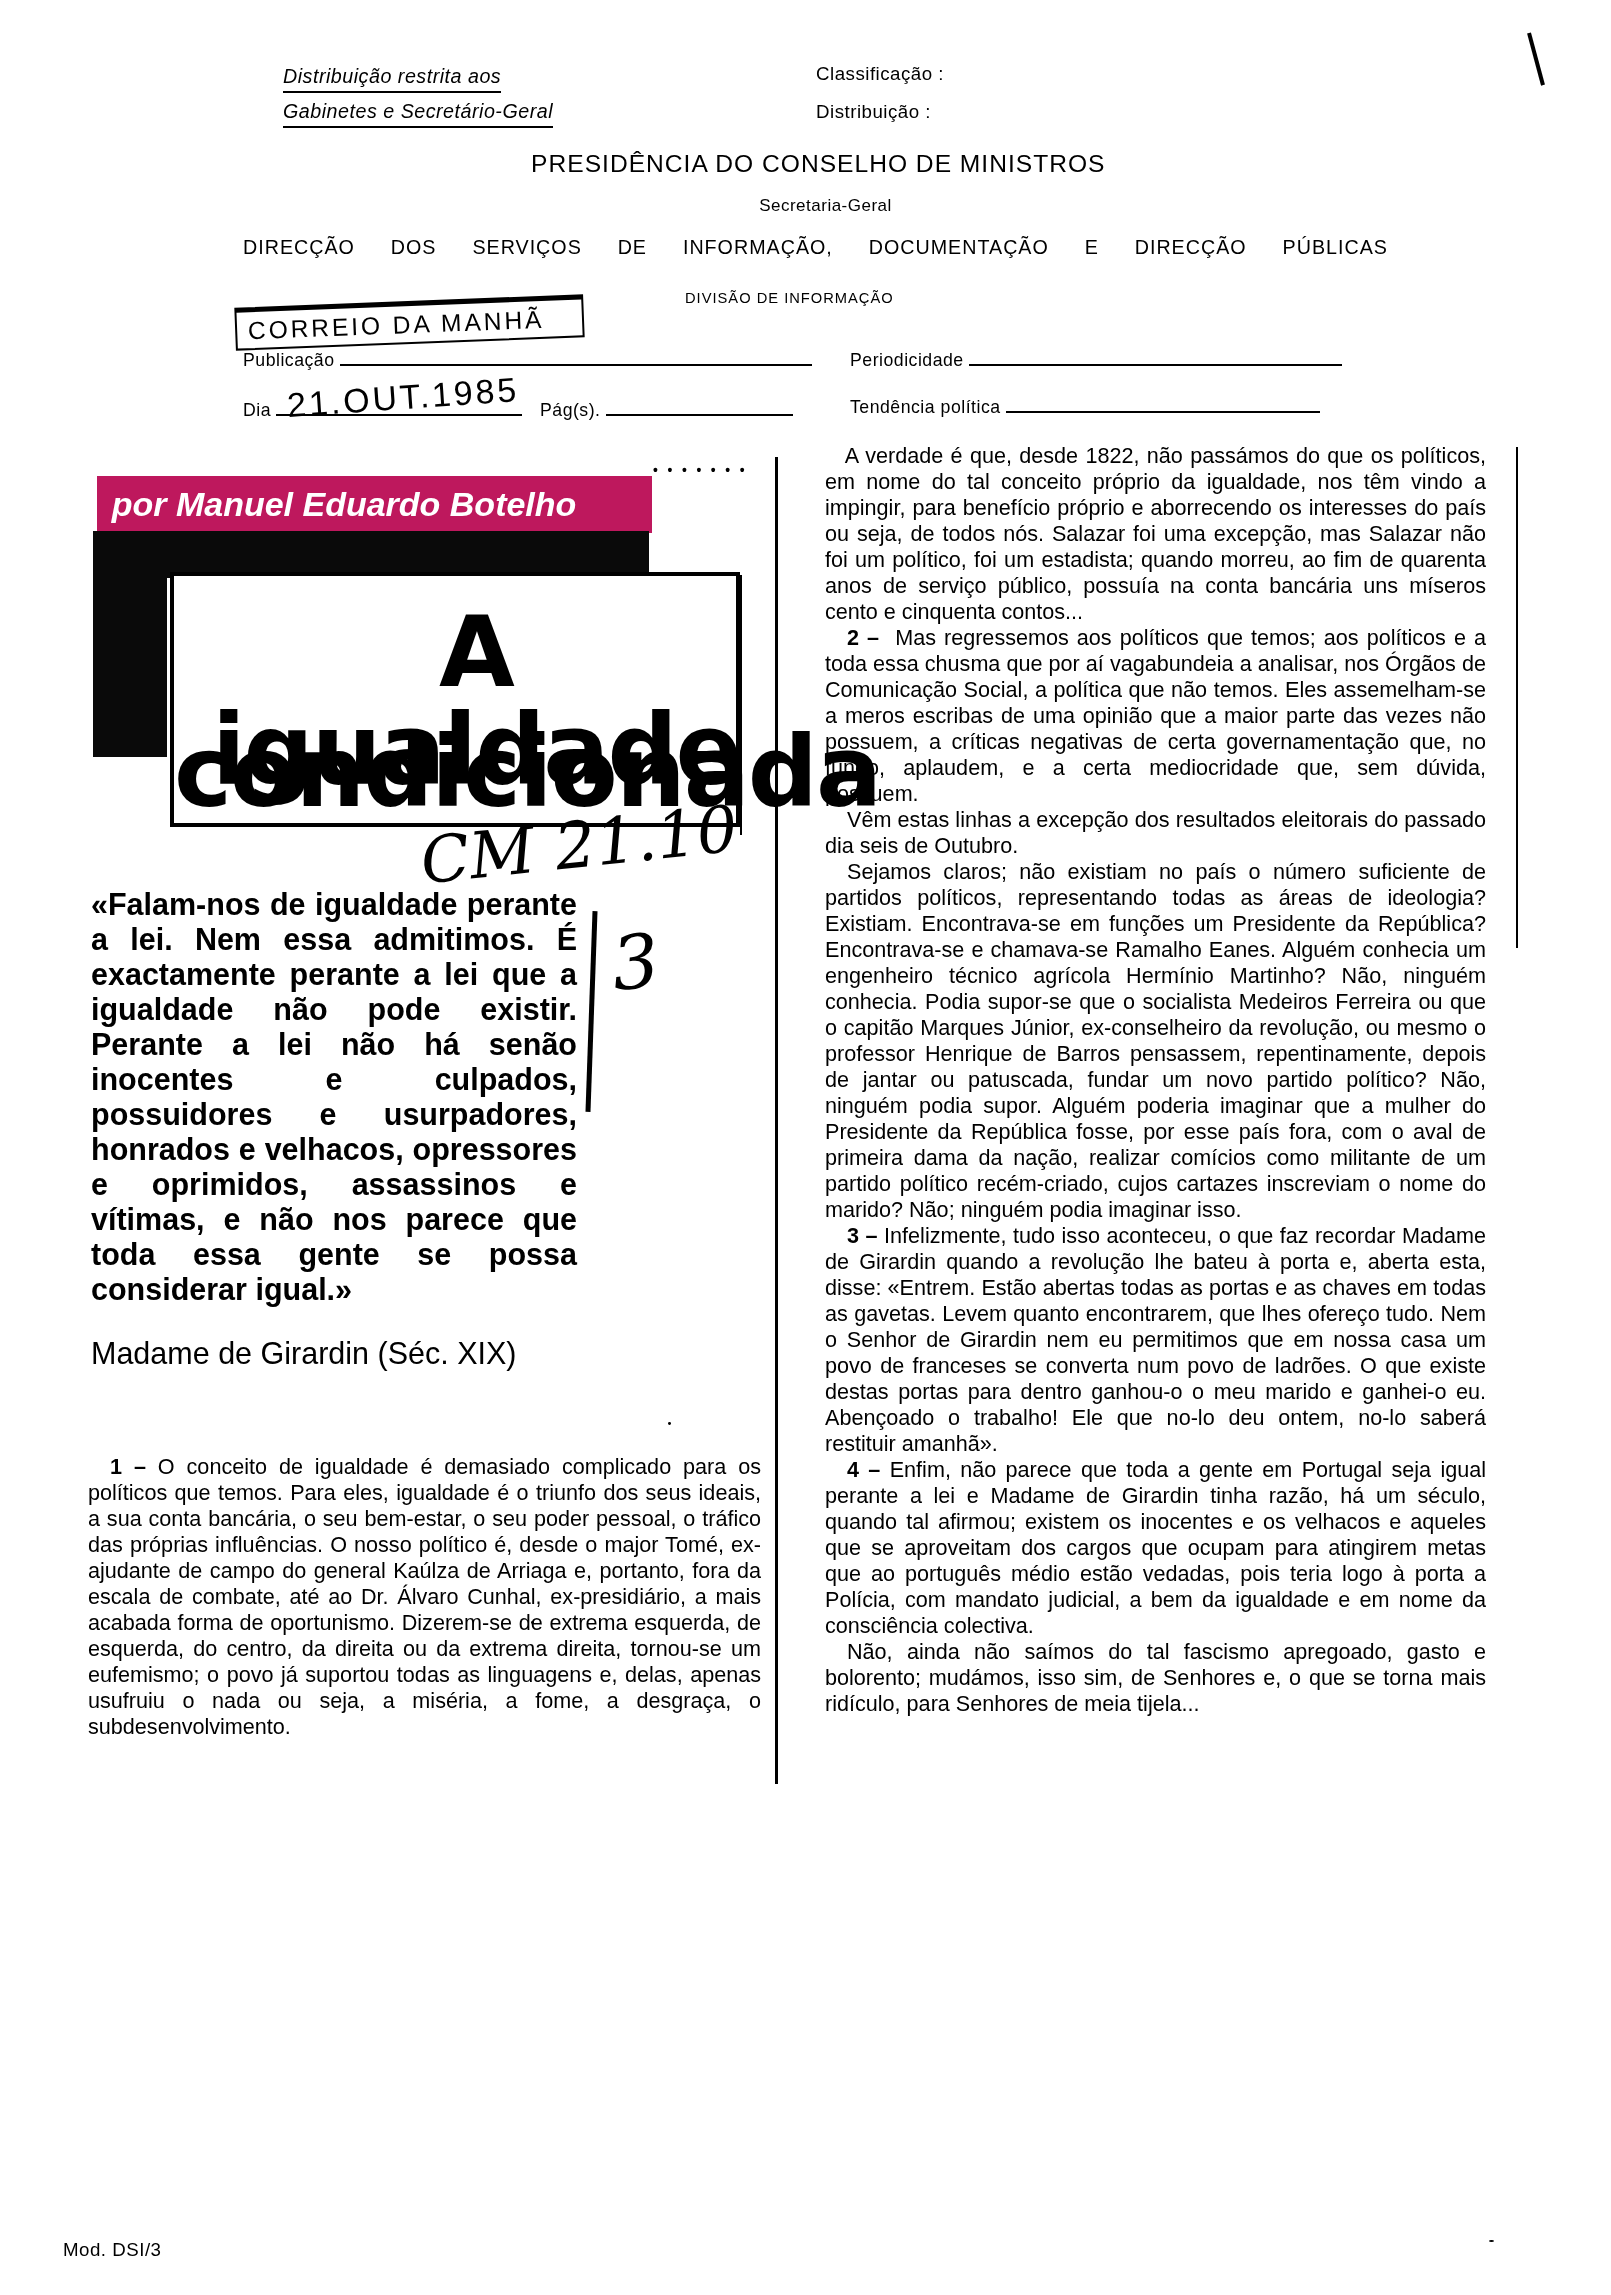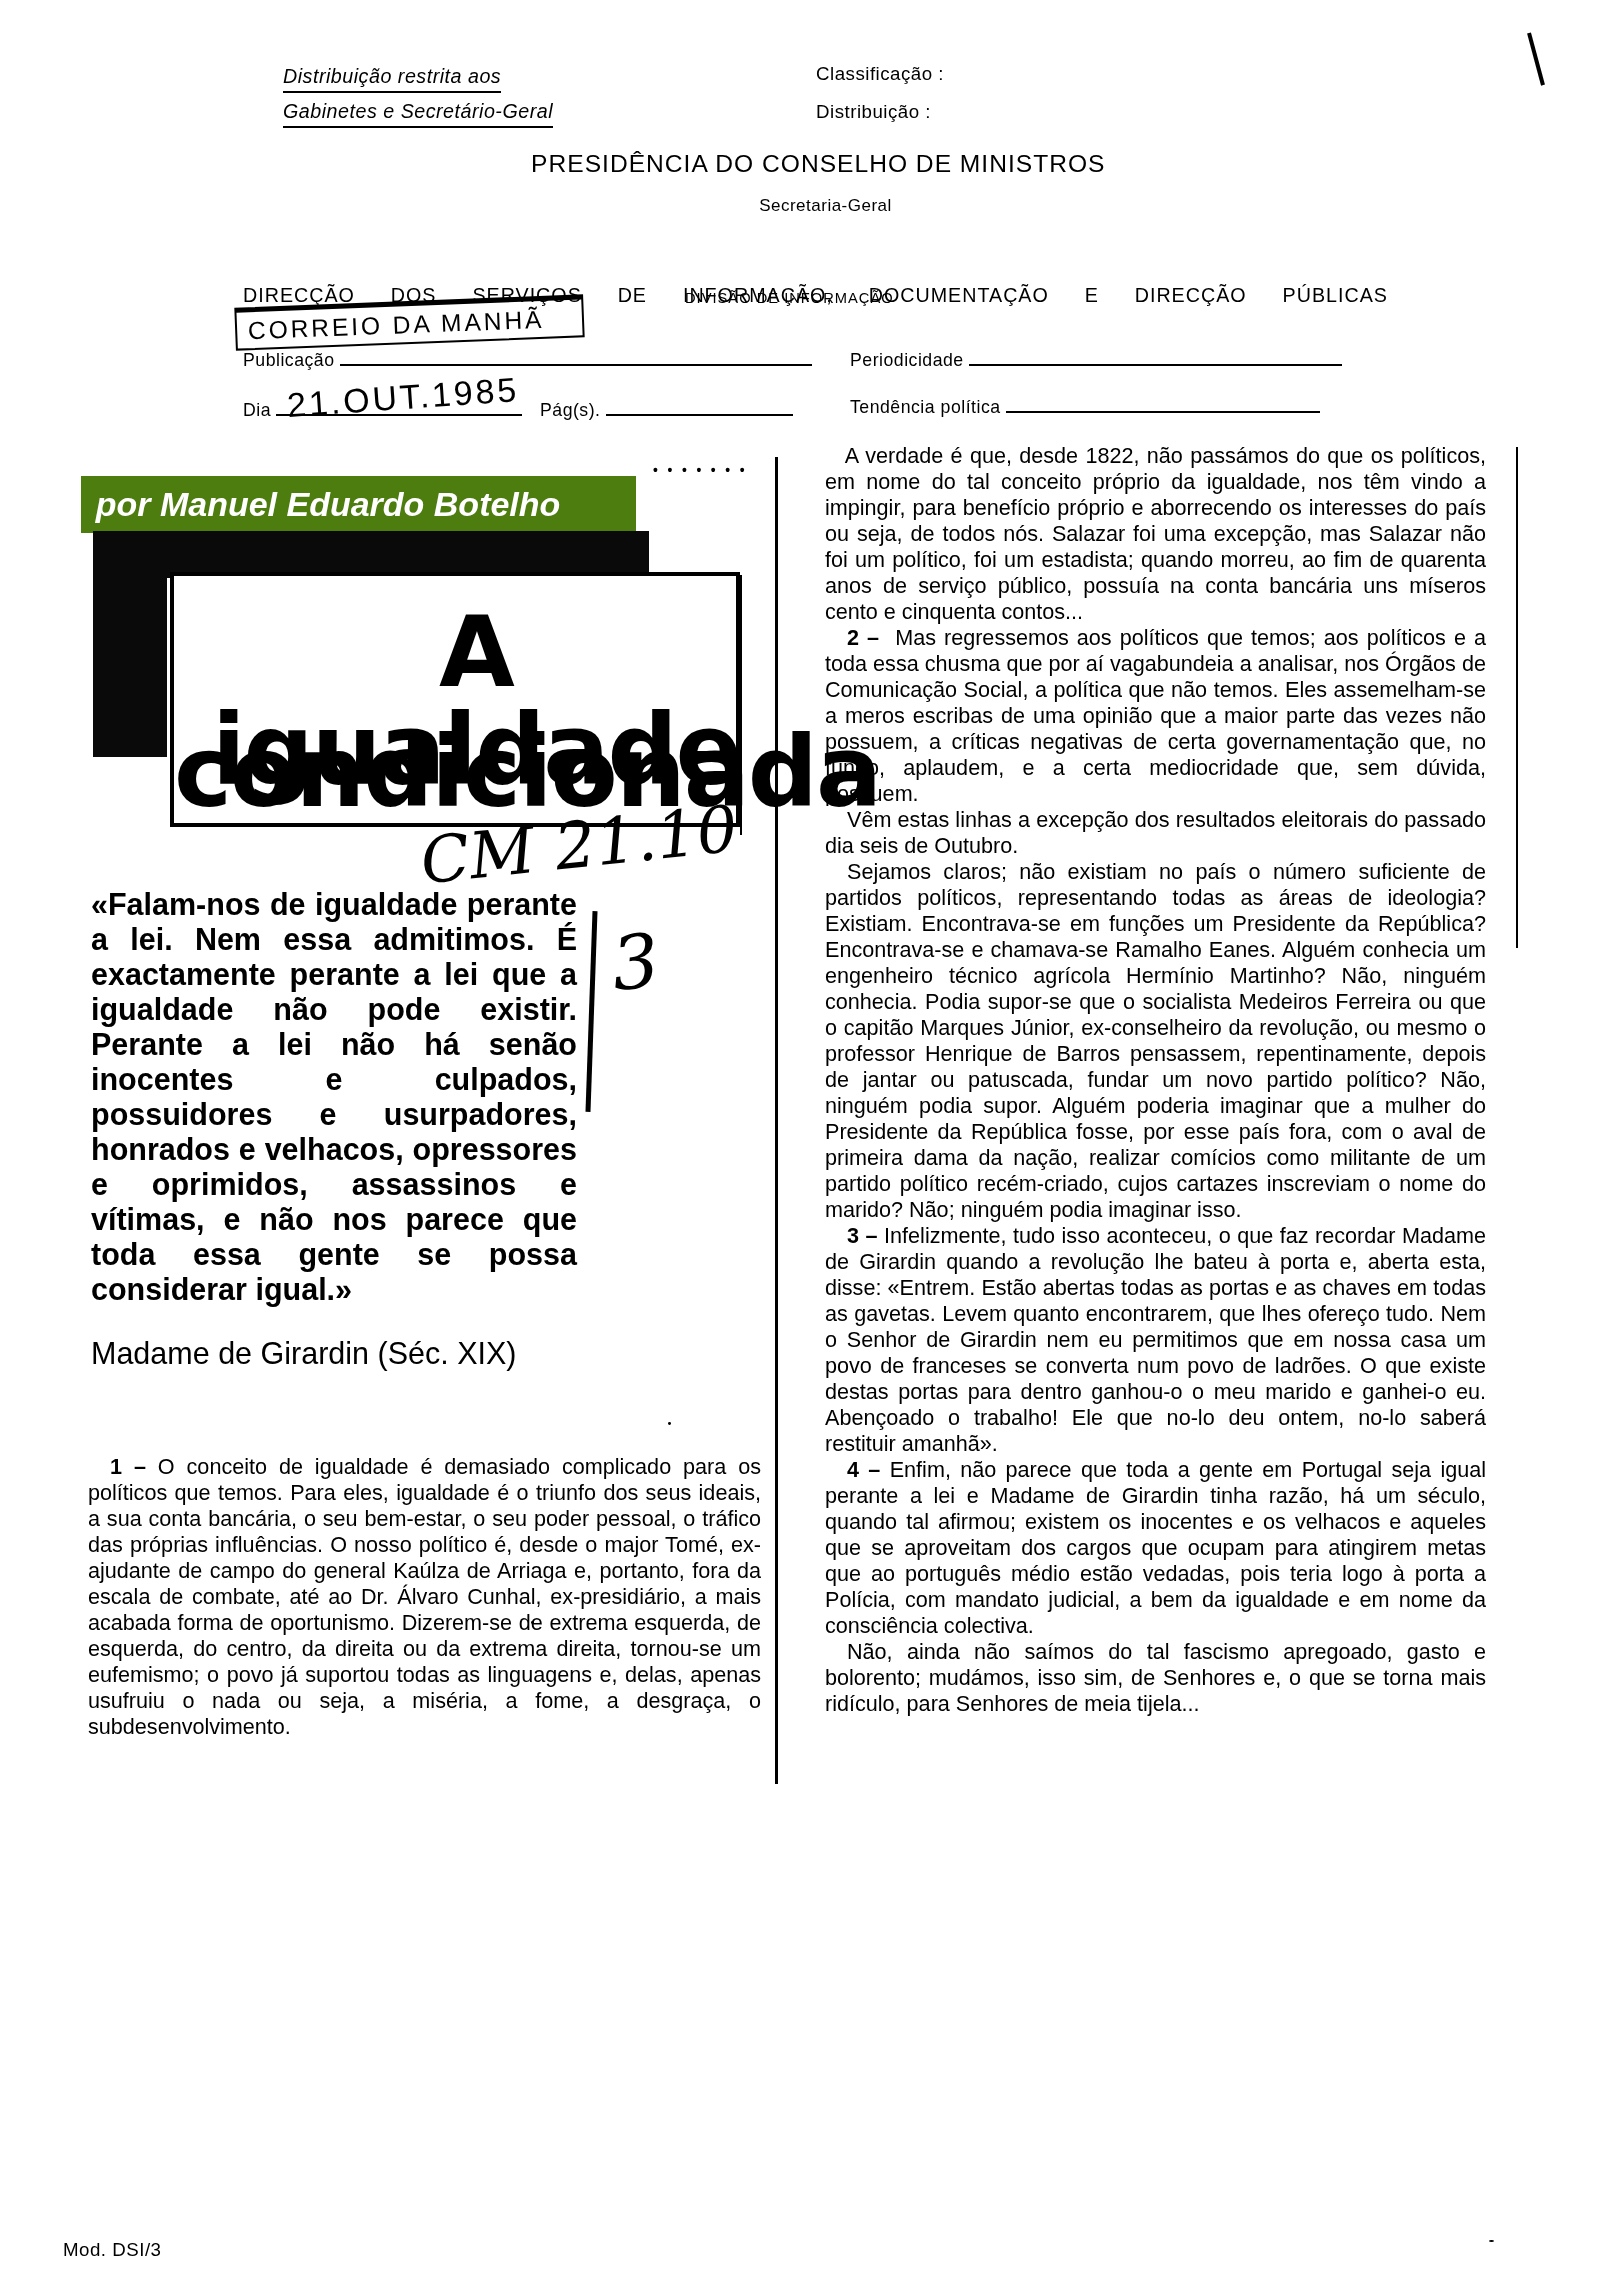--- a/index.html
+++ b/index.html
@@ -5,33 +5,33 @@
   html, body { margin: 0; padding: 0; background: #ffffff; }
   body { width: 1612px; height: 2295px; position: relative; overflow: hidden; color: #000; font-family: "Liberation Sans", sans-serif; }
   .abs { position: absolute; }
 
   
   .dist-line { left: 243px; font-style: italic; font-size: 19.7px; letter-spacing: 0.5px; white-space: nowrap; margin-left: 40px; }
   .dist-line span { display: inline-block; border-bottom: 2.5px solid #000; padding-bottom: 2.9px; }
   .cls-label { left: 816px; font-size: 18.7px; letter-spacing: 0.5px; }
   .title-main { left: 0; width: 1612px; top: 150px; text-align: center; font-size: 24.6px; letter-spacing: 1px; padding-left: 24.6px; box-sizing: border-box; }
   .sub-title { left: 0; width: 1612px; top: 196px; text-align: center; font-size: 17px; letter-spacing: 0.5px; padding-left: 39px; box-sizing: border-box; }
-  .direccao { left: 243px; top: 236px; width: 1145px; font-size: 19.7px; letter-spacing: 1px; display: flex; justify-content: space-between; margin-top: 48px; }
+  .direccao { left: 243px; top: 236px; width: 1145px; font-size: 19.7px; letter-spacing: 1px; display: flex; justify-content: space-between; }
   .divisao { left: 685px; top: 290px; font-size: 14.7px; letter-spacing: 1px; }
 
   .stamp { left: 235px; top: 301px; width: 349px; height: 43px; border: 2px solid #000; border-top-width: 5.9px; transform: rotate(-2.2deg); box-sizing: border-box; }
   .stamp-text { position: absolute; left: 10.8px; top: 4.9px; font-size: 24.6px; letter-spacing: 2.9px; white-space: nowrap; }
 
   .form-row { font-size: 17.7px; letter-spacing: 0.5px; white-space: nowrap; }
   .form-line { display: inline-block; border-bottom: 2px solid #000; vertical-align: baseline; }
 
   .date-stamp { left: 287px; top: 378px; font-size: 34px; letter-spacing: 2.9px; transform: rotate(-4deg); font-family: "Liberation Sans Narrow", "Liberation Sans", sans-serif; }
 
   
-  .byline-bar { left: 81px; top: 476px; width: 555px; height: 57px; background: #4d7c0f; }
+  .byline-bar { left: 97px; top: 476px; width: 555px; height: 57px; background: #be185d; }
   .byline-text { position: absolute; left: 14.7px; top: 8.8px; color: #fff; font-size: 34px; font-weight: bold; font-style: italic; letter-spacing: 0; white-space: nowrap; }
   .dark-side { left: 93px; top: 531px; width: 74px; height: 226px; background: #0a0a0a; }
   .dark-band { left: 167px; top: 531px; width: 482px; height: 47px; background: #0a0a0a; }
   .dots-row { left: 653px; top: 463px; font-size: 13.8px; letter-spacing: 2.9px; font-weight: bold; }
 
   .headline-box { left: 170px; top: 572px; width: 570px; height: 255px; border: 4.9px solid #000; background: #fff; box-sizing: border-box; }
   .headline { position: absolute; left: 0; width: 100%; text-align: center; font-weight: bold; font-size: 98px; line-height: 1; letter-spacing: -2px; font-family: "DejaVu Sans", sans-serif; }
   .headline.l1 { top: 27px; padding-left: 21px; }
   .headline.l2 { top: 147px; }
 

